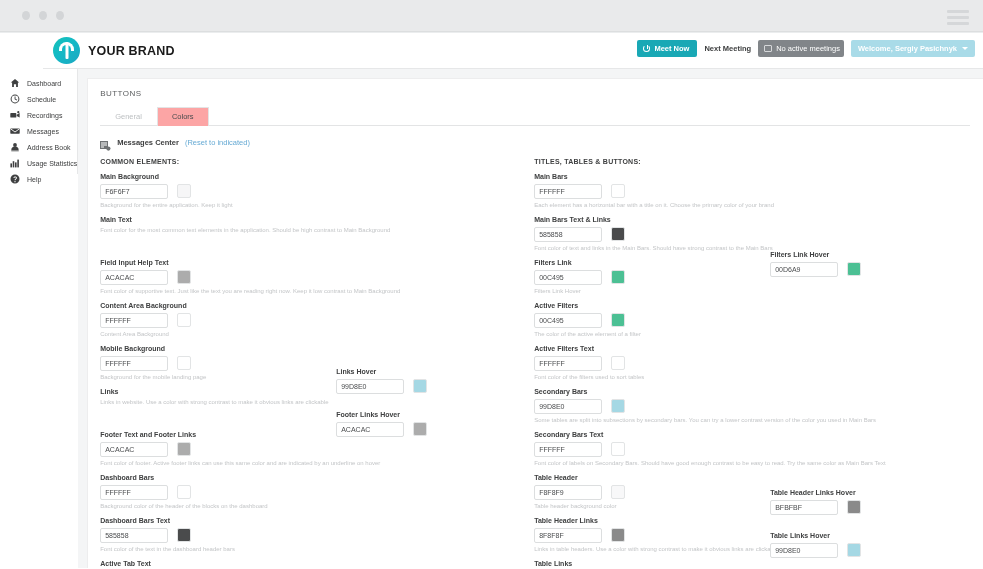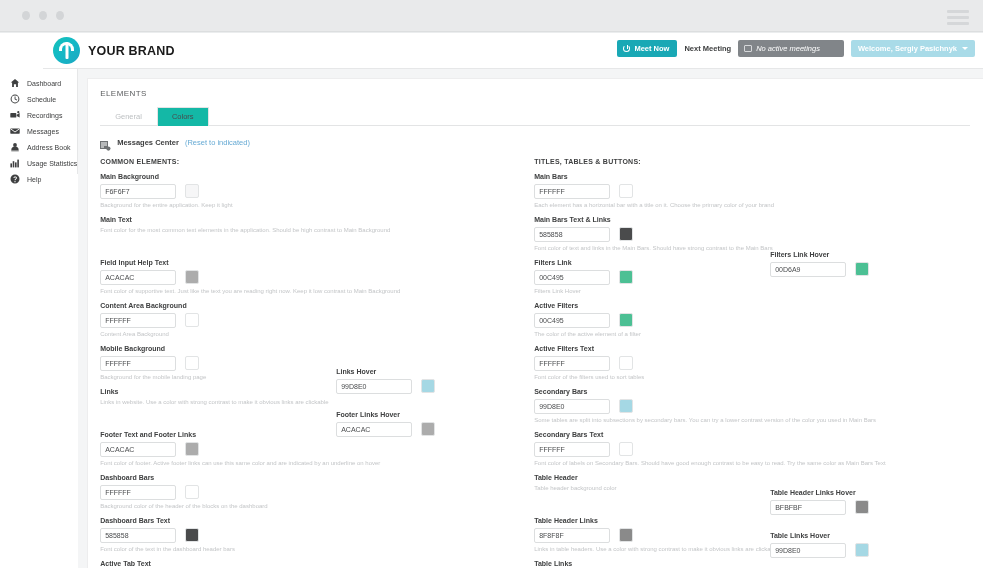--- a/index.html
+++ b/index.html
@@ -43,22 +43,22 @@
                align-items: center; gap: 7px; }
   .btn-meet { background: #19a8b5; color: #fff; font-size: 7.5px; font-weight: bold;
               padding: 4px 8px 4px 6px; border-radius: 2px; display: flex;
               align-items: center; gap: 4px; cursor: pointer; }
   .pwr { width: 7px; height: 7px; border: 1.3px solid #fff; border-radius: 50%;
          border-top-color: transparent; position: relative; }
   .pwr::after { content:""; position:absolute; left:2.2px; top:-1px; width:1.3px;
                 height:4px; background:#fff; }
   .lbl-next { font-size: 7.5px; font-weight: bold; color: #3f4041; }
   .btn-noactive { background: #818589; color: #fff; font-size: 7.5px;
-                  padding: 4px 24px 4px 6px; border-radius: 2px; display: flex;
-                  align-items: center; gap: 4px; cursor: pointer; font-style: italic; }
+                  padding: 4px 4px 4px 6px; border-radius: 2px; display: flex;
+                  align-items: center; gap: 4px; cursor: pointer; }
   .sq { width: 8px; height: 7px; border: 1.3px solid #d6d8da; border-radius: 1px; }
   .btn-welcome { background: #a9dbe8; color: #fff; font-size: 7.5px; font-weight: bold;
                  padding: 4px 7px; border-radius: 2px; display: flex; align-items: center;
                  gap: 5px; cursor: pointer; }
   .caret { width:0;height:0;border-left:3px solid transparent;border-right:3px solid transparent;
            border-top:3.5px solid #fff; }
 
   
   .body-row { display: flex; height: 499px; }
   .sidebar { width: 87px; background: #ffffff; border-right: 1px solid #e6e7e8;
@@ -74,21 +74,21 @@
             border-radius:50%; background:#fff; border:1px solid #e1e3e4; }
 
   .content { flex: 1; background: #f4f5f6; padding: 9px 0 0 9px; position: relative; }
   .panel { background: #fff; width: 100%; height: 100%; padding: 10px 14px 0 12px;
            border: 1px solid #ededee; border-bottom: none; position: relative; }
 
   .page-title { font-size: 8px; color: #5b5d5f; letter-spacing: .45px; font-weight: normal; }
   .tabs { display: flex; margin-top: 8px; border-bottom: 1px solid #e3e4e5; }
   .tab { font-size: 7.5px; padding: 4px 14px 5px 14px; color: #bcbfc1; cursor: pointer;
          border: 1px solid transparent; border-bottom: none; position: relative; top: 1px; }
-  .tab.active { color: #494b4d; background:#14b8a6; border-color:#e3e4e5; border-bottom-color:#fff; }
+  .tab.active { color: #494b4d; background:#fca5a5; border-color:#e3e4e5; border-bottom-color:#fff; }
 
   .acct-row { display:flex; align-items:center; gap:6px; margin-top: 11px; }
   .acct-ico { width:11px;height:10px;position:relative;flex:none; }
   .acct-ico svg { width:11px; height:10px; }
   .acct-txt { font-size:7.5px; font-weight:bold; color:#3f4041; }
   .acct-reset { color:#66aad4; font-weight:normal; }
 
   .cols { display: flex; margin-top: 11px; }
   .col-left { width: 434px; }
   .col-right { flex: 1; }
@@ -99,21 +99,21 @@
   .gcol { }
   .gcol.c1 { width: 236px; }
   .gcol.c2 { width: 198px; }
   .gcol.c3 { width: 236px; }
   .gcol.c4 { width: 200px; }
 
   .field { margin-bottom: 4px; min-height: 39px; }
   .f-label { font-size: 7px; font-weight: bold; color: #3f4041; margin-bottom: 3.5px;
              white-space: nowrap; }
   .f-row { display: flex; align-items: center; gap: 9px; }
-  .f-input { width: 76px; height: 15px; border: 1px solid #dcdedf; border-radius: 2px;
+  .f-input { width: 68px; height: 15px; border: 1px solid #dcdedf; border-radius: 2px;
              font-size: 7px; color: #4a4c4e; padding: 0 4px; outline: none;
              font-family: "Liberation Sans", sans-serif; background: #fff; }
   .f-swatch { width: 14px; height: 14px; border-radius: 2px; border: 1px solid #e2e4e5;
               cursor: pointer; flex: none; }
   .f-help { font-size: 6px; color: #c3c5c7; margin-top: 3px; white-space: nowrap;
             line-height: 1.2; }
   .spacer { height: 39px; }
 </style>
 </head>
 <body>
@@ -222,21 +222,21 @@
               </svg>
             </span>
             <span class="nav-lbl">Help</span>
           </div>
         </div>
       <span class="handle"></span>
 
       <div class="content">
         <div class="panel">
 
-          <div class="page-title">ELEMENTS</div>
+          <div class="page-title">BUTTONS</div>
 
           <div class="tabs" id="tabs">
               <div class="tab">General</div>
               <div class="tab active">Colors</div>
             </div>
 
           <div class="acct-row">
             <span class="acct-ico">
               <svg viewBox="0 0 11 10">
                   <rect x="0" y="0" width="8" height="8" fill="#6f7274"></rect>
@@ -404,20 +404,24 @@
                     <div class="field">
                       <div class="f-label">Secondary Bars Text</div>
                       <div class="f-row">
                         <input class="f-input" type="text" value="FFFFFF" style="">
                         <span class="f-swatch" style="background: rgb(255, 255, 255);"></span>
                       </div>
                       <div class="f-help">Font color of labels on Secondary Bars. Should have good enough contrast to be easy to read. Try the same color as Main Bars Text</div>
                     </div>
                     <div class="field">
                       <div class="f-label">Table Header</div>
+                      <div class="f-row">
+                        <input class="f-input" type="text" value="F8F8F9" style="">
+                        <span class="f-swatch" style="background: rgb(248, 248, 249);"></span>
+                      </div>
                       <div class="f-help">Table header background color</div>
                     </div>
                     <div class="field">
                       <div class="f-label">Table Header Links</div>
                       <div class="f-row">
                         <input class="f-input" type="text" value="8F8F8F" style="">
                         <span class="f-swatch" style="background: rgb(138, 138, 138);"></span>
                       </div>
                       <div class="f-help">Links in table headers. Use a color with strong contrast to make it obvious links are clickable</div>
                     </div>

